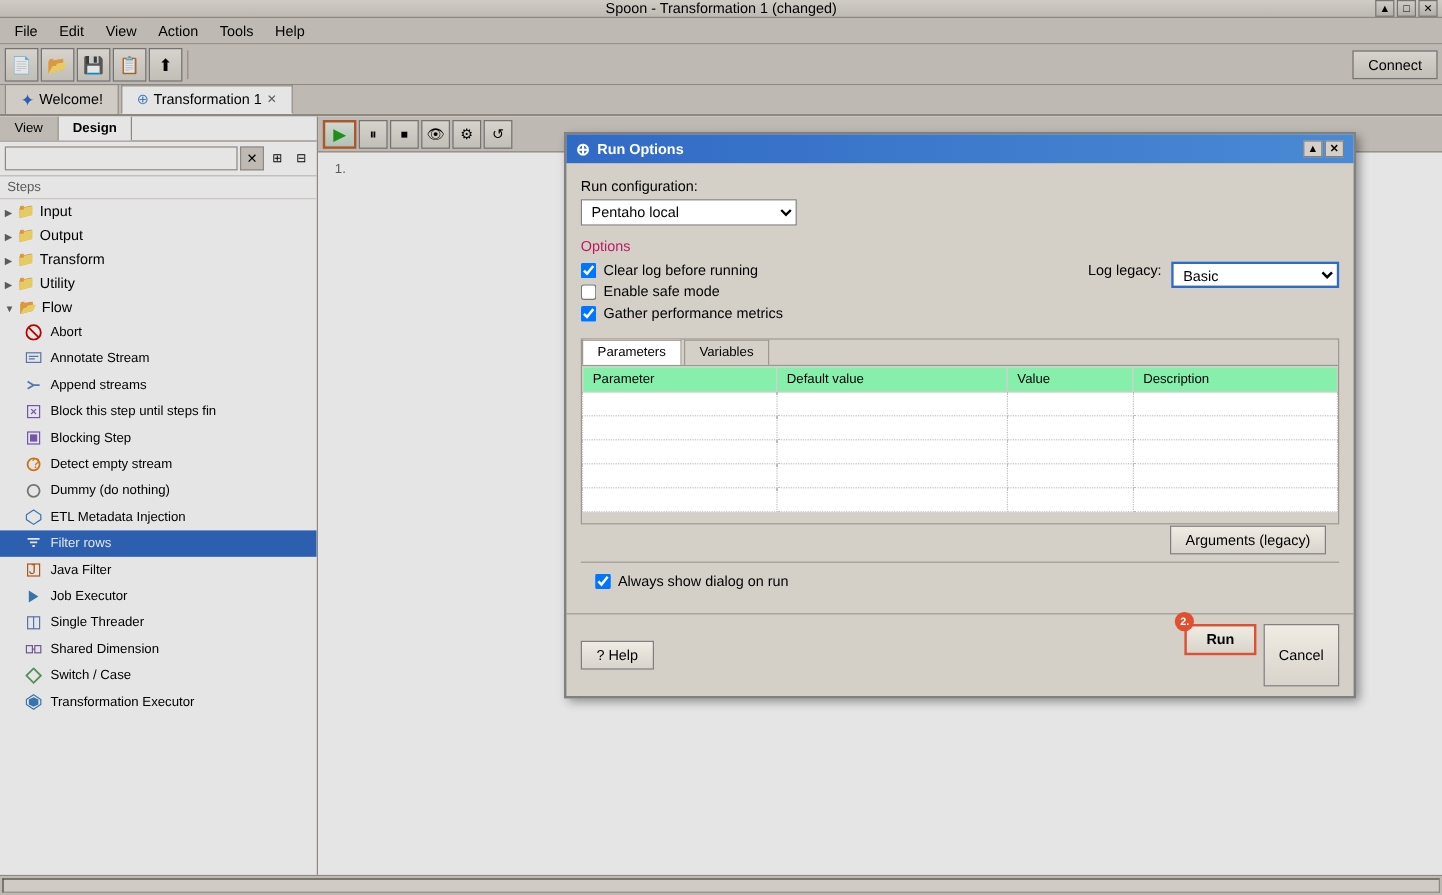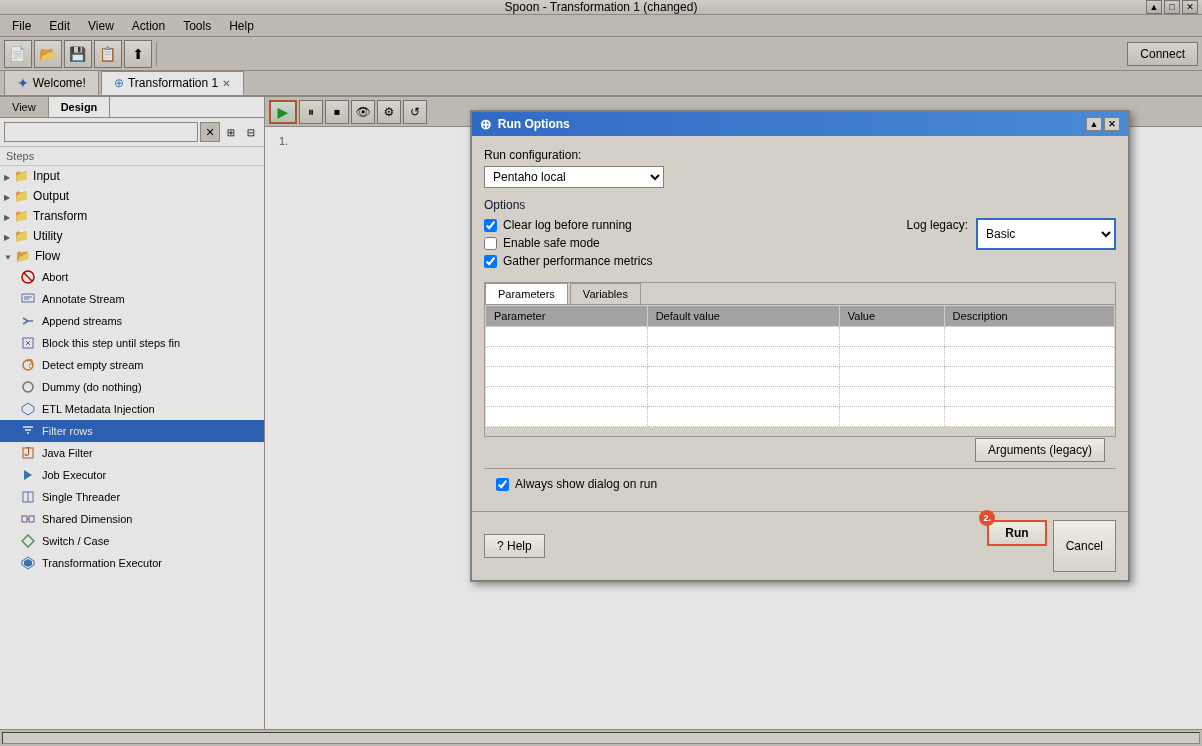--- a/index.html
+++ b/index.html
@@ -69,35 +69,35 @@
     .dialog-title-controls { display: flex; gap: 2px; }
     .dialog-title-btn { width: 16px; height: 14px; background: #d4d0c8; border: 1px solid #808080; cursor: pointer; font-size: 9px; display: flex; align-items: center; justify-content: center; color: #000; }
 
     .dialog-content { padding: 12px; }
     .run-config-label { font-size: 12px; margin-bottom: 4px; color: #000; }
     .run-config-row { display: flex; align-items: center; gap: 8px; margin-bottom: 10px; }
     .run-config-select { width: 180px; height: 22px; background: #fff; border: 1px solid #808080; padding: 2px 4px; cursor: pointer; }
     .select-wrapper { display: flex; align-items: center; }
 
     .options-section { margin-bottom: 10px; }
-    .options-title { font-size: 12px; color: #0f172a; margin-bottom: 6px; }
+    .options-title { font-size: 12px; color: #be185d; margin-bottom: 6px; }
     .options-grid { display: flex; gap: 20px; }
     .options-left { flex: 1; }
     .options-right { display: flex; align-items: flex-start; gap: 8px; }
     .checkbox-row { display: flex; align-items: center; gap: 6px; margin-bottom: 4px; }
     .checkbox-row input[type=checkbox] { width: 13px; height: 13px; }
     .log-level-select-wrapper { display: flex; align-items: center; }
-    .log-level-select { width: 140px; height: 32px; background: #fff; border: 2px solid #316ac5; padding: 2px 4px; cursor: pointer; color: #000; }
+    .log-level-select { width: 140px; height: 22px; background: #fff; border: 2px solid #316ac5; padding: 2px 4px; cursor: pointer; color: #000; }
 
     
     .params-tabs { display: flex; border-bottom: 1px solid #a09890; margin-bottom: 0; }
     .params-tab { padding: 4px 12px; background: #d4d0c8; border: 1px solid #a09890; border-bottom: none; cursor: pointer; font-size: 11px; margin-right: 2px; }
     .params-tab.active { background: #fff; }
     .params-table { width: 100%; border-collapse: collapse; }
-    .params-table th { background: #a3a3a3; border: 1px solid #d0ccc8; padding: 4px 8px; text-align: left; font-weight: normal; color: #000; font-size: 11px; }
+    .params-table th { background: #86efac; border: 1px solid #d0ccc8; padding: 4px 8px; text-align: left; font-weight: normal; color: #000; font-size: 11px; }
     .params-table td { border: 1px dotted #c0bcb8; padding: 4px 8px; height: 20px; }
     .params-table tbody tr { height: 20px; }
 
     .args-btn { padding: 4px 12px; background: linear-gradient(to bottom, #f0ece4, #d8d4cc); border: 1px solid #808080; cursor: pointer; margin: 6px; float: right; }
 
     .always-show-row { display: flex; align-items: center; gap: 6px; padding: 8px 12px; border-top: 1px solid #a09890; clear: both; }
 
     .dialog-footer { display: flex; align-items: center; justify-content: space-between; padding: 8px 12px; border-top: 1px solid #a09890; }
     .footer-left { display: flex; align-items: center; gap: 6px; }
     .footer-right { display: flex; gap: 6px; }
@@ -245,20 +245,29 @@
           <div class="step-icon">
               <svg width="14" height="14" viewBox="0 0 14 14">
                 <rect x="2" y="2" width="10" height="10" fill="none" stroke="#8060c0" stroke-width="1"></rect>
                 <line x1="5" y1="5" x2="9" y2="9" stroke="#8060c0" stroke-width="1"></line>
                 <line x1="9" y1="5" x2="5" y2="9" stroke="#8060c0" stroke-width="1"></line>
               </svg>
             </div>
           <span class="step-label">Block this step until steps fin</span>
         </div>
 
+        <div class="step-item">
+          <div class="step-icon">
+              <svg width="14" height="14" viewBox="0 0 14 14">
+                <rect x="2" y="2" width="10" height="10" fill="none" stroke="#8060c0" stroke-width="1"></rect>
+                <rect x="4" y="4" width="6" height="6" fill="#8060c0"></rect>
+              </svg>
+            </div>
+          <span class="step-label">Blocking Step</span>
+        </div>
 
         <div class="step-item">
           <div class="step-icon">
               <svg width="14" height="14" viewBox="0 0 14 14">
                 <circle cx="7" cy="7" r="5" fill="none" stroke="#e08020" stroke-width="1.5"></circle>
                 <text x="5.5" y="10" font-size="8" fill="#e08020">?</text>
               </svg>
             </div>
           <span class="step-label">Detect empty stream</span>
         </div>

